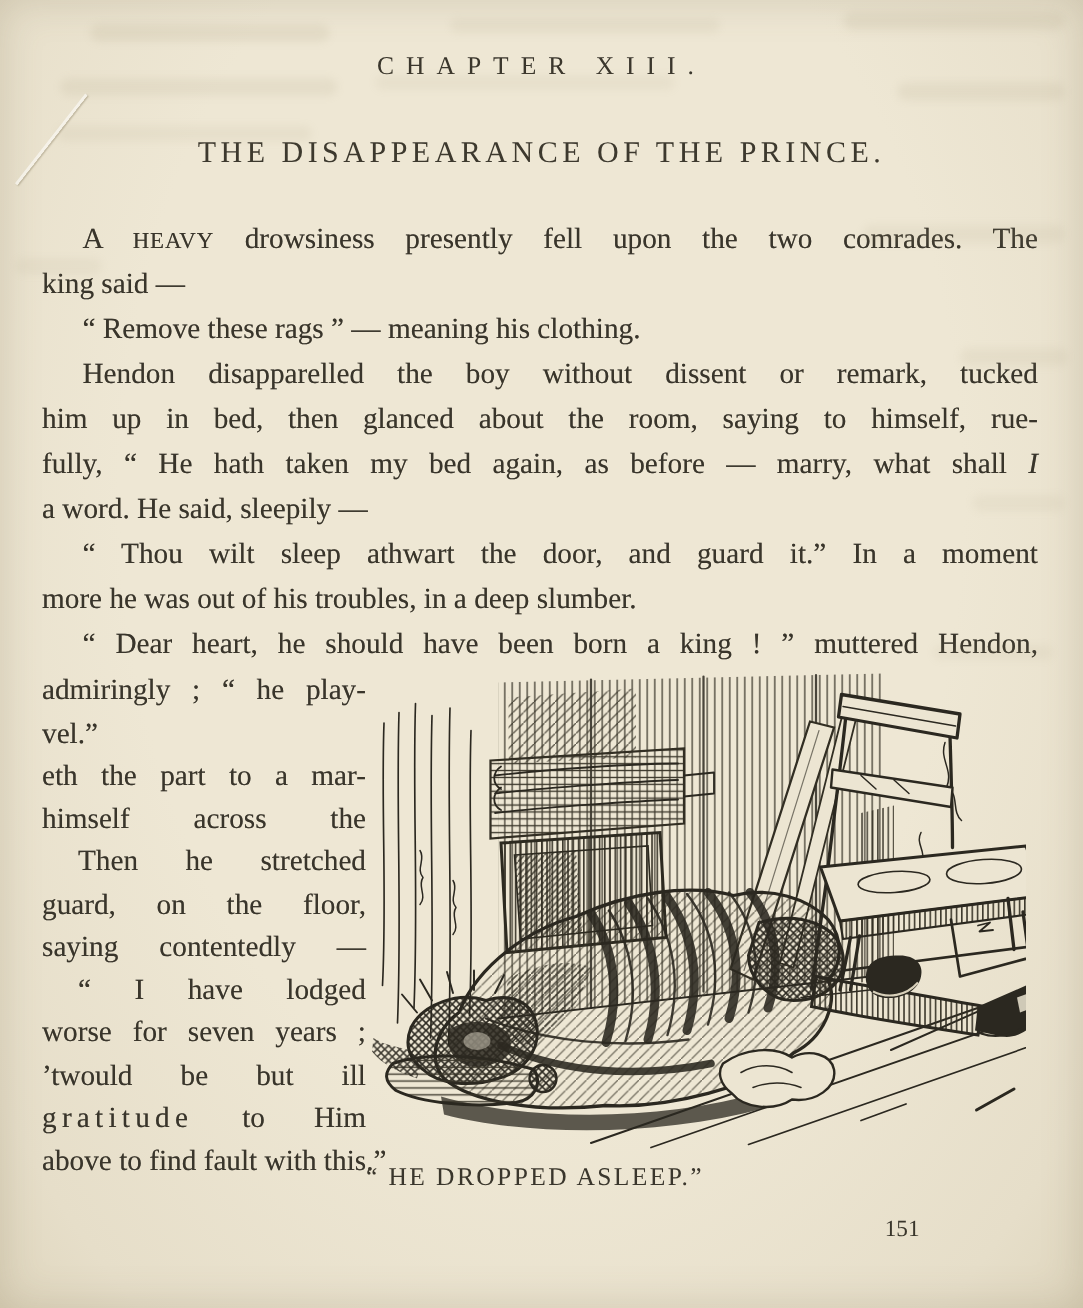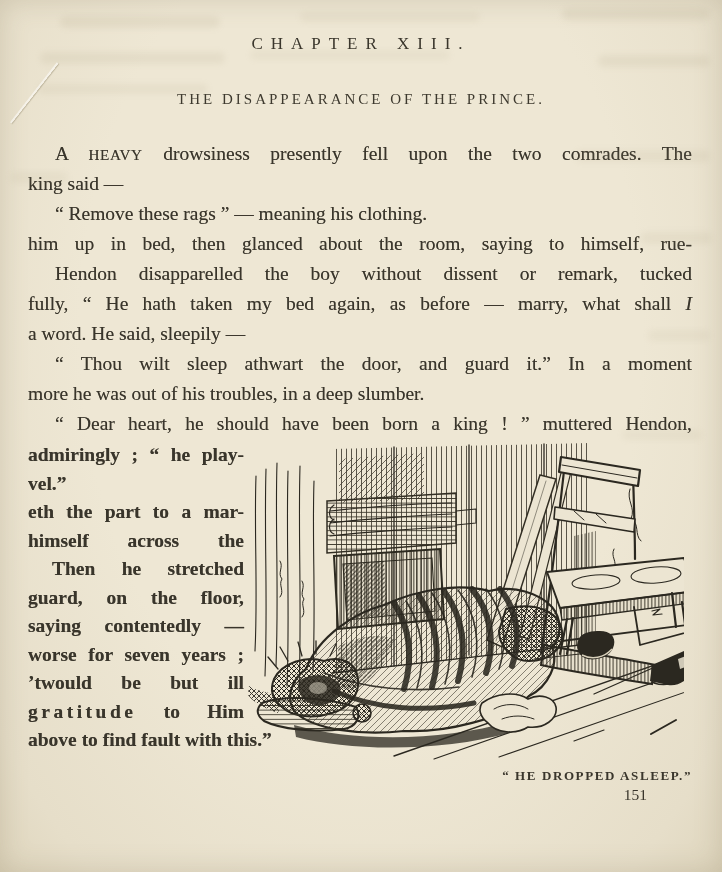--- a/index.html
+++ b/index.html
@@ -11,38 +11,38 @@
     color:#39352B;
   }
   
   .ghost { position:absolute; background:#a89d7e; filter:blur(3px); border-radius:8px; pointer-events:none; }
   .crease { position:absolute; left:-4px; top:92px; width:76px; height:1.5px;
     background:rgba(255,255,255,.55); box-shadow:0 1px 1px rgba(140,128,100,.45);
     transform:rotate(-52deg); }
   h1 { margin:34px 0 0; text-align:center; font-weight:normal;
        font-size:17px; letter-spacing:8px; color:#3a362c; }
   h2 { margin:37px 0 0; text-align:center; font-weight:normal;
-       font-size:15px; letter-spacing:3px; color:#3d392e; }
+       font-size:20px; letter-spacing:3px; color:#3d392e; }
   .text-block { margin:31px 30px 0 28px; }
   .ln { font-size:19.5px; line-height:30px; height:30px; text-align:justify;
         text-shadow:0 0 .4px rgba(57,53,43,.55); }
   .ln.j { text-align-last:justify; }
   .ln.ind { padding-left:27px; }
-  .wrap-row { display:flex; margin:2px 30px 0 28px; gap:0;font-weight:bold; }
+  .wrap-row { display:flex; margin:2px 30px 0 28px; gap:0; }
   .col-narrow { flex:0 0 216px; width:216px; }
   .col-narrow .ln { line-height:28.5px; height:28.5px; }
   .col-narrow .ln.ind { padding-left:24px; }
   .ln.last { white-space:nowrap; text-align:left; text-align-last:left; }
   .sc { font-size:.78em; letter-spacing:.6px; }
   .it { font-style:italic; }
   .lsp { letter-spacing:3.5px;margin-top:40px; }
   figure.illo { margin:0; flex:1 1 auto; }
-  figcaption.caption { margin-top:3px; text-align:right; font-size:13px;
+  figcaption.caption { margin-top:3px; text-align:left; font-size:17px;
        letter-spacing:1.6px; color:#3a362c; }
-  .folio { margin-top:2px; padding-right:75px; text-align:right; font-size:15.5px; }
+  .folio { margin-top:16px; padding-right:109px; text-align:right; font-size:15.5px; }
   svg .ink { stroke:#2B2820; fill:none; stroke-linecap:round; stroke-linejoin:round; }
 </style>
 </head>
 <body>
 
 <div class="page">
 
   <div>
     <div class="ghost" style="left:60px;top:16px;width:160px;height:12px;opacity:.14"></div>
     <div class="ghost" style="left:300px;top:12px;width:180px;height:10px;opacity:.10"></div>
@@ -59,38 +59,39 @@
     <div class="crease"></div>
   </div>
 
   <h1>CHAPTER XIII.</h1>
   <h2>THE DISAPPEARANCE OF THE PRINCE.</h2>
 
   <div class="text-block">
     <div class="ln j ind"><span>A </span><span class="sc">HEAVY</span><span> drowsiness presently fell upon the two comrades. The</span></div>
     <div class="ln">king said —</div>
     <div class="ln ind">“ Remove these rags ” — meaning his clothing.</div>
+    <div class="ln j ind">Hendon disapparelled the boy without dissent or remark, tucked</div>
     <div class="ln j">him up in bed, then glanced about the room, saying to himself, rue-</div>
-    <div class="ln j ind">Hendon disapparelled the boy without dissent or remark, tucked</div>
     <div class="ln j"><span>fully, “ He hath taken my bed again, as before — marry, what shall </span><span class="it">I</span></div>
     <div class="ln">a word. He said, sleepily —</div>
     <div class="ln j ind">“ Thou wilt sleep athwart the door, and guard it.” In a moment</div>
     <div class="ln">more he was out of his troubles, in a deep slumber.</div>
     <div class="ln j ind">“ Dear heart, he should have been born a king ! ” muttered Hendon,</div>
   </div>
 
   <div class="wrap-row">
     <div class="col-narrow">
       <div class="ln j">admiringly ; “ he play-</div>
       <div class="ln">vel.”</div>
       <div class="ln j">eth the part to a mar-</div>
       <div class="ln j">himself across the</div>
       <div class="ln j ind">Then he stretched</div>
       <div class="ln j">guard, on the floor,</div>
       <div class="ln j">saying contentedly —</div>
+      <div class="ln j ind">“ I have lodged</div>
       <div class="ln j">worse for seven years ;</div>
       <div class="ln j">’twould be but ill</div>
       <div class="ln j"><span class="lsp">gratitude</span><span> to Him</span></div>
       <div class="ln last">above to find fault with this.”</div>
     </div>
 
     <figure class="illo">
       <svg width="440" height="320" viewBox="0 0 440 320" aria-label="engraving">
         <defs>
           <pattern id="pv" patternUnits="userSpaceOnUse" width="5" height="12">

